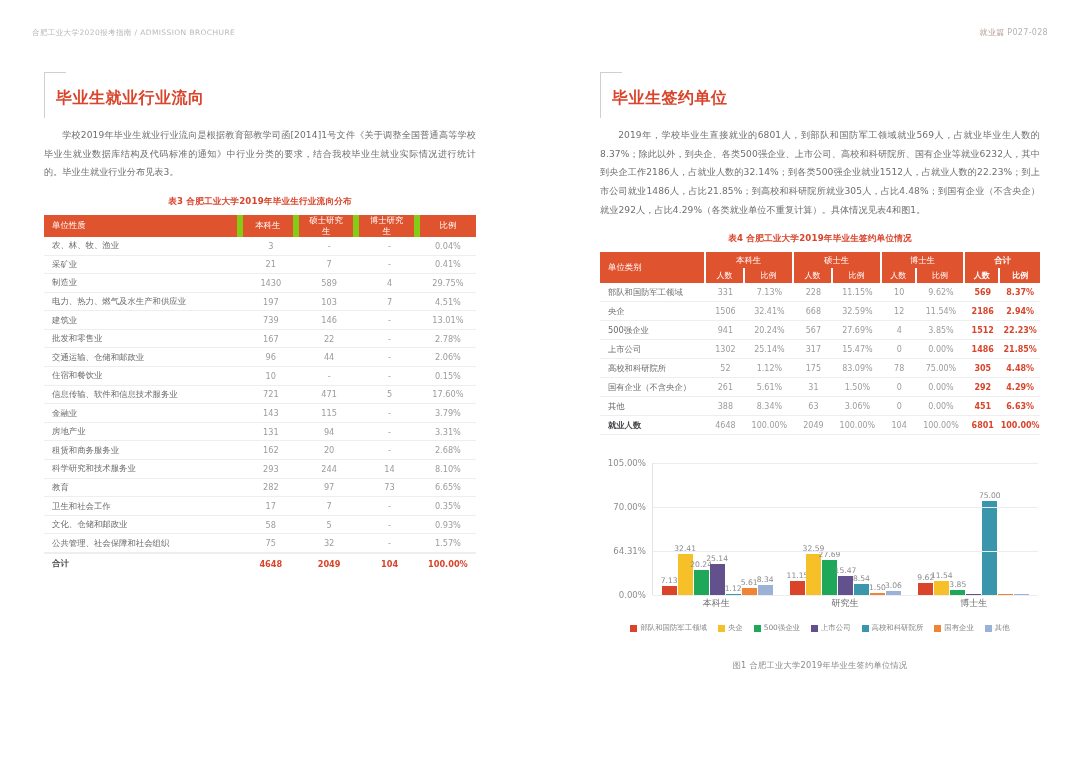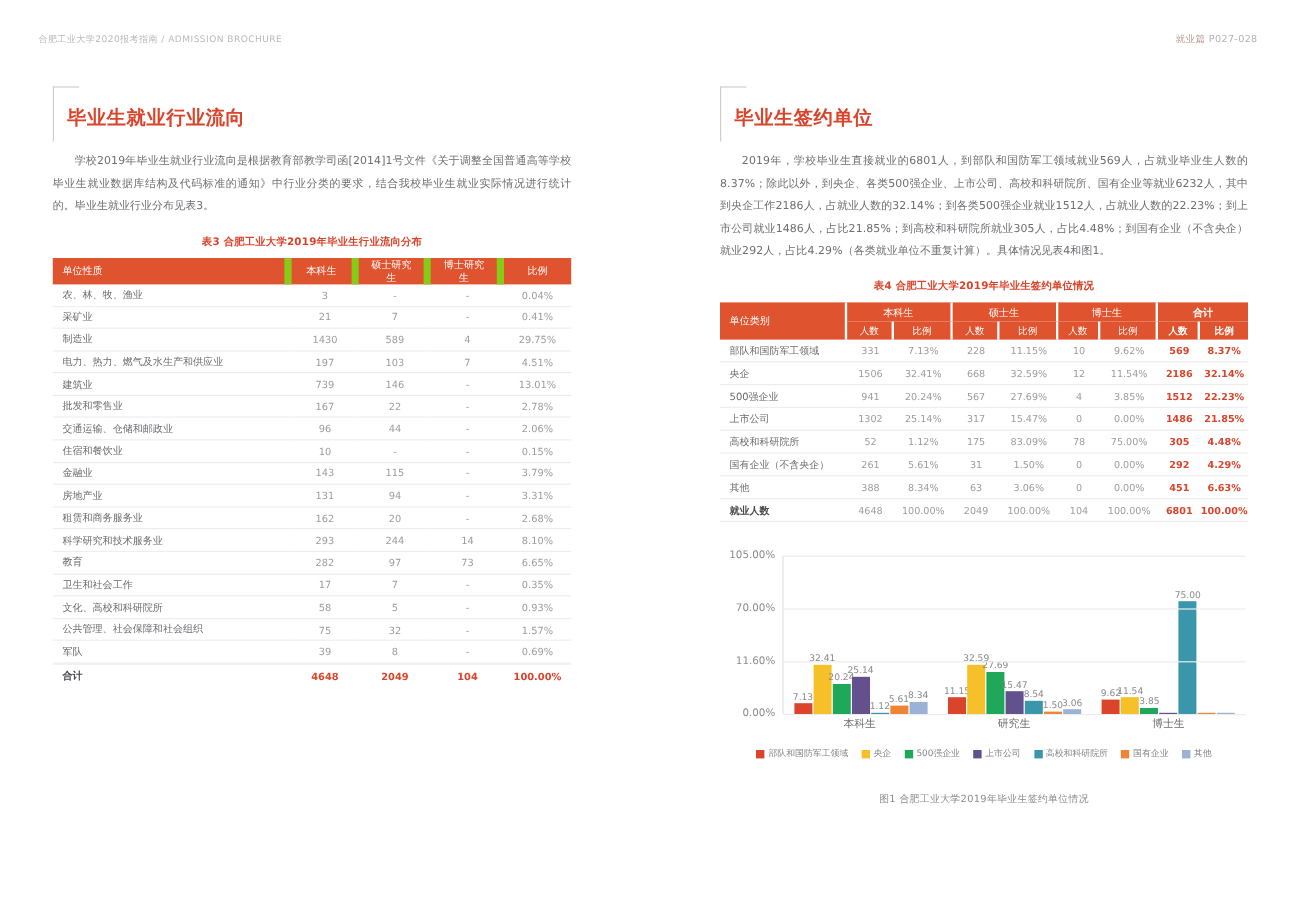--- a/index.html
+++ b/index.html
@@ -238,20 +238,27 @@
             <td>2.06%</td>
           </tr>
           <tr>
             <td class="c-name">住宿和餐饮业</td>
             <td>10</td>
             <td>-</td>
             <td>-</td>
             <td>0.15%</td>
           </tr>
           <tr>
+            <td class="c-name">信息传输、软件和信息技术服务业</td>
+            <td>721</td>
+            <td>471</td>
+            <td>5</td>
+            <td>17.60%</td>
+          </tr>
+          <tr>
             <td class="c-name">金融业</td>
             <td>143</td>
             <td>115</td>
             <td>-</td>
             <td>3.79%</td>
           </tr>
           <tr>
             <td class="c-name">房地产业</td>
             <td>131</td>
             <td>94</td>
@@ -280,39 +287,32 @@
             <td>6.65%</td>
           </tr>
           <tr>
             <td class="c-name">卫生和社会工作</td>
             <td>17</td>
             <td>7</td>
             <td>-</td>
             <td>0.35%</td>
           </tr>
           <tr>
-            <td class="c-name">文化、高校和科研院所</td>
+            <td class="c-name">文化、仓储和邮政业</td>
             <td>58</td>
             <td>5</td>
             <td>-</td>
             <td>0.93%</td>
           </tr>
           <tr>
             <td class="c-name">公共管理、社会保障和社会组织</td>
             <td>75</td>
             <td>32</td>
             <td>-</td>
             <td>1.57%</td>
-          </tr>
-          <tr>
-            <td class="c-name">军队</td>
-            <td>39</td>
-            <td>8</td>
-            <td>-</td>
-            <td>0.69%</td>
           </tr>
           <tr class="total">
             <td class="c-name">合计</td>
             <td>4648</td>
             <td>2049</td>
             <td>104</td>
             <td>100.00%</td>
           </tr>
         </tbody>
     </table>
@@ -374,21 +374,21 @@
           </tr>
           <tr>
             <td class="c-name">央企</td>
             <td>1506</td>
             <td>32.41%</td>
             <td>668</td>
             <td>32.59%</td>
             <td>12</td>
             <td>11.54%</td>
             <td class="tot">2186</td>
-            <td class="tot">32.14%</td>
+            <td class="tot">2.94%</td>
           </tr>
           <tr>
             <td class="c-name">500强企业</td>
             <td>941</td>
             <td>20.24%</td>
             <td>567</td>
             <td>27.69%</td>
             <td>4</td>
             <td>3.85%</td>
             <td class="tot">1512</td>
@@ -449,21 +449,21 @@
             <td class="tot">6801</td>
             <td class="tot">100.00%</td>
           </tr>
         </tbody>
     </table>
 
     <div class="chart-wrap">
       <div class="chart">
         <div class="y-axis">
             <div class="y-tick" style="top: 132px;">0.00%</div>
-            <div class="y-tick" style="top: 88px;">11.60%</div>
+            <div class="y-tick" style="top: 88px;">64.31%</div>
             <div class="y-tick" style="top: 44px;">70.00%</div>
             <div class="y-tick" style="top: 0px;">105.00%</div>
           </div>
         <div class="plot">
           <div class="groups">
               <div class="group">
                 <div class="bar" style="height: 8.96343px;">
                   <div class="fill" style="background: rgb(217, 68, 43);"></div>
                   <span class="lbl">7.13</span>
                 </div>

